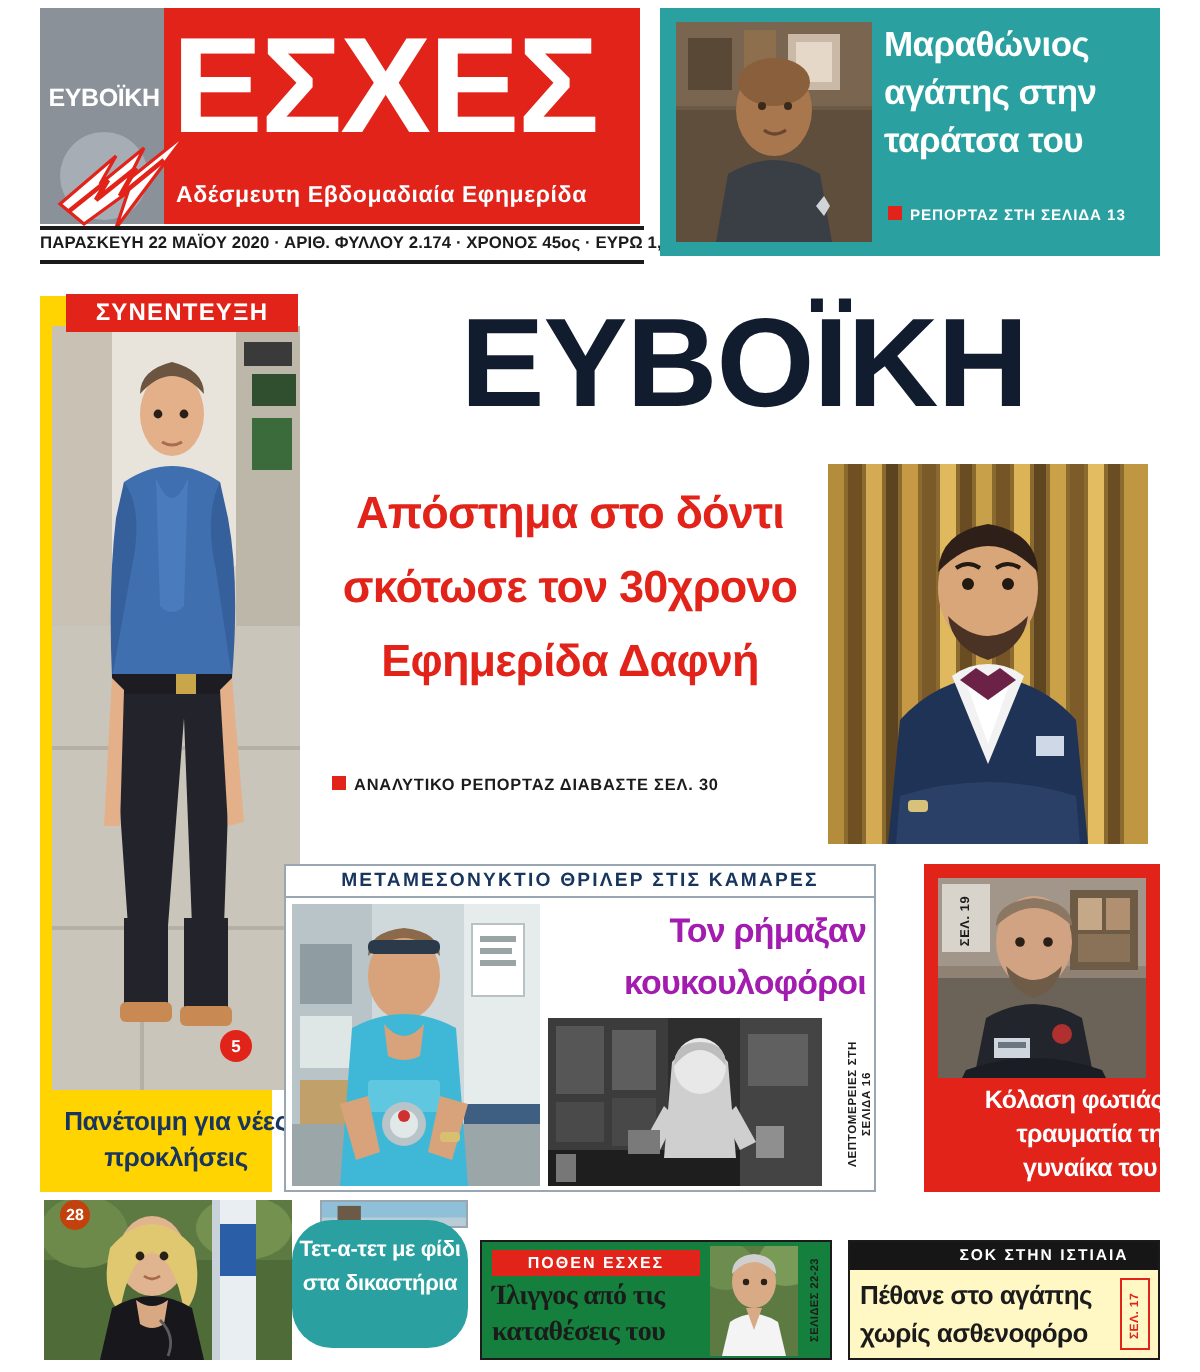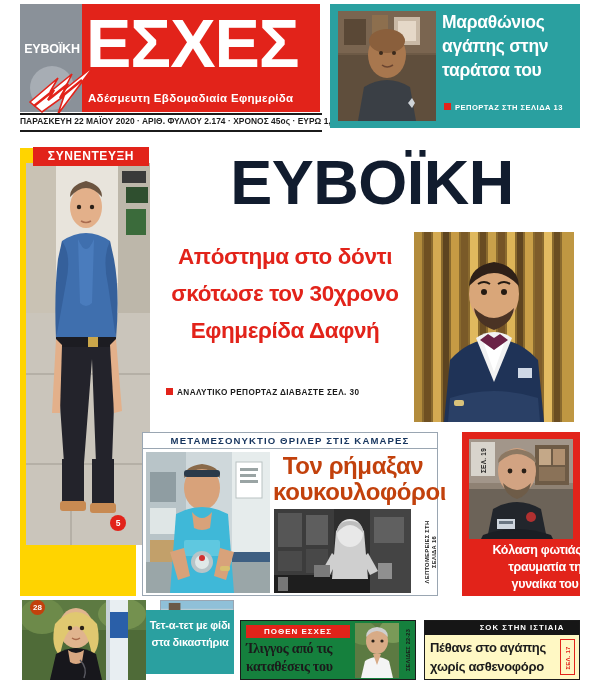--- a/index.html
+++ b/index.html
@@ -275,23 +275,23 @@
     position: absolute;
     left: 3px; top: 19px;
     width: 124px; height: 141px;
     overflow: hidden;
     background: #9ec6d8;
   }
   .midblock-head {
     position: absolute;
     left: 130px; top: 20px;
     width: 160px;
-    text-align: center;
-    color: #c2410c;
-    font-size: 24px;
+    text-align: right;
+    color: #a21caf;
+    font-size: 17px;
     font-weight: bold;
     line-height: 26px;
     letter-spacing: -0.4px;
     font-family: "Liberation Sans", sans-serif;
   }
   .midblock-cctv {
     position: absolute;
     left: 131px; top: 76px;
     width: 137px; height: 84px;
     overflow: hidden;
@@ -396,20 +396,21 @@
     width: 88px; height: 64px;
     background: #2aa0a0;
     color: #ffffff;
     font-size: 11px;
     font-weight: bold;
     line-height: 17px;
     text-align: center;
     padding-top: 7px;
     letter-spacing: -0.2px;
     font-family: "Liberation Sans", sans-serif;
+    border-radius: 20px;
   }
 
   .pothenblock {
     position: absolute;
     left: 240px; top: 620px;
     width: 176px; height: 60px;
     background: #15803d;
     border: 1.5px solid #1b1b1b;
   }
   .pothen-kicker {
@@ -608,20 +609,21 @@
         <rect x="66" y="296" width="22" height="46" fill="#23232b"></rect>
         <rect x="34" y="338" width="26" height="10" rx="3" fill="#c88a52"></rect>
         <rect x="64" y="340" width="26" height="10" rx="3" fill="#c88a52"></rect>
         <path d="M30 176 L26 250 L34 250 L36 182 Z" fill="#e3b08a"></path>
         <path d="M90 176 L96 248 L88 250 L84 182 Z" fill="#e3b08a"></path>
       </svg>
     </div>
 
     <div class="leftcol-badge">5</div>
 
+    <div class="leftcol-cap">Πανέτοιμη για νέες προκλήσεις</div>
   </div>
 
   <div class="main-headline">ΕΥΒΟΪΚΗ</div>
 
   <div class="sub-red">Απόστημα στο δόντι σκότωσε τον 30χρονο Εφημερίδα Δαφνή</div>
 
   <div class="sub-ref">
     <span class="ref-sq"></span><span>ΑΝΑΛΥΤΙΚΟ ΡΕΠΟΡΤΑΖ ΔΙΑΒΑΣΤΕ ΣΕΛ. 30</span>
   </div>
 

